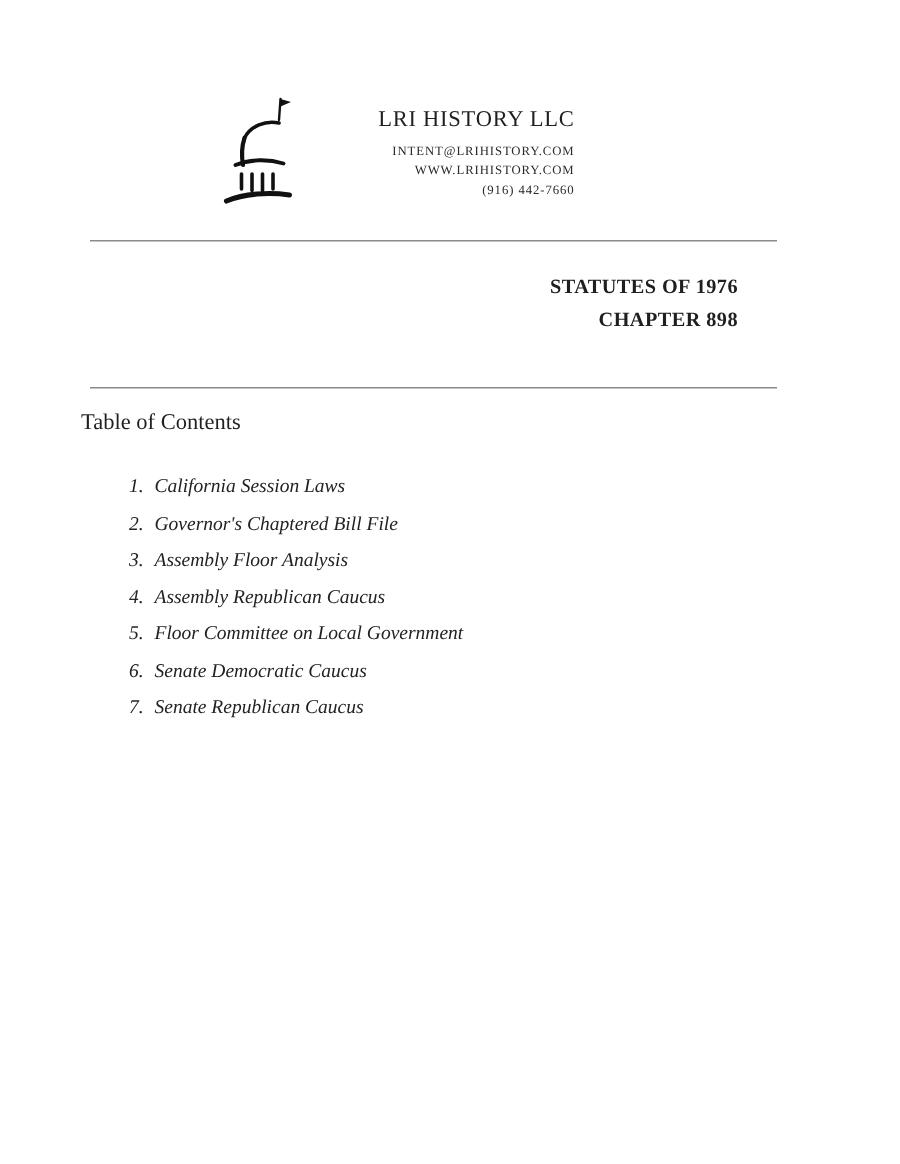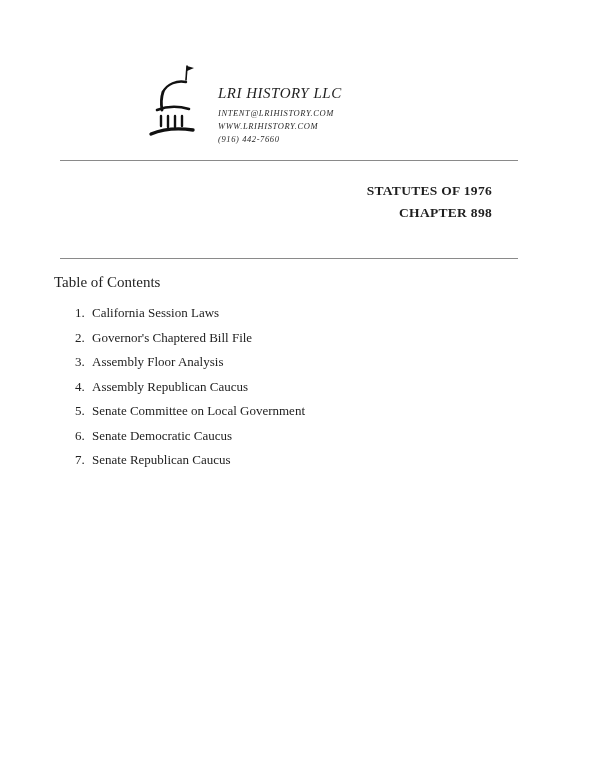--- a/index.html
+++ b/index.html
@@ -28,24 +28,23 @@
   .logo-wrap {
     position: absolute;
     left: 143px;
     top: 2px;
     width: 66px;
     height: 82px;
   }
   .org-block {
     position: absolute;
     left: 218px;
-    top: 27px;
+    top: 14px;
     width: 165px;
-    text-align: left;
-    font-style: italic;
+    text-align: right;
   }
   .org-name {
     font-size: 15px;
     letter-spacing: 0.5px;
     color: #1f1f1f;
     margin-bottom: 5px;
     white-space: nowrap;
   }
   .org-line {
     font-size: 8.5px;
@@ -88,25 +87,26 @@
     top: 274px;
     left: 54px;
     font-size: 15px;
     font-weight: normal;
     color: #1f1f1f;
   }
   .toc-list {
     position: absolute;
     top: 306px;
     left: 52px;
-    margin: 0;
+    margin: 11px;
     padding: 0 0 0 36px;
     list-style: decimal;
     font-size: 13px;
     color: #222222;
+    font-style: italic;
   }
   .toc-list li {
     margin: 0 0 11.5px 0;
     padding-left: 4px;
     line-height: 1.0;
   }
 </style>
 </head>
 <body>
 
@@ -152,18 +152,18 @@
 
   <div class="rule rule-2"></div>
 
   <div class="toc-title">Table of Contents</div>
 
   <ol class="toc-list">
     <li><span>California Session Laws</span></li>
     <li><span>Governor's Chaptered Bill File</span></li>
     <li><span>Assembly Floor Analysis</span></li>
     <li><span>Assembly Republican Caucus</span></li>
-    <li><span>Senate Committee on Local Government</span></li>
+    <li><span>Floor Committee on Local Government</span></li>
     <li><span>Senate Democratic Caucus</span></li>
     <li><span>Senate Republican Caucus</span></li>
   </ol>
 
 </div>
 
 </body></html>

